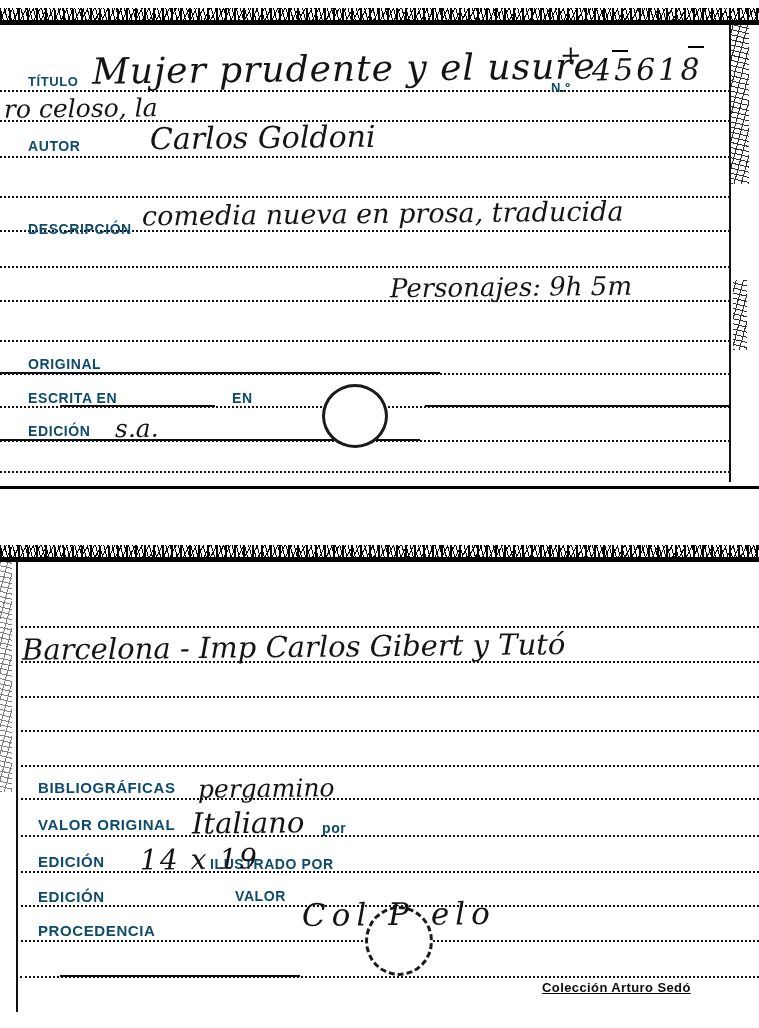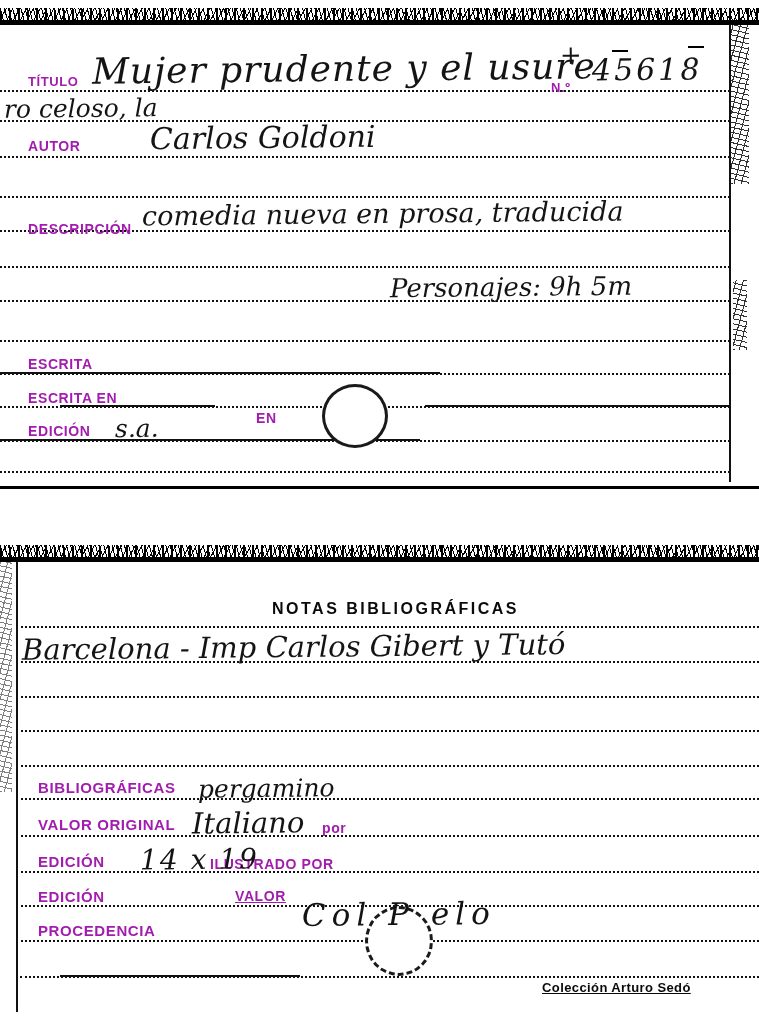--- a/index.html
+++ b/index.html
@@ -24,21 +24,21 @@
       repeating-linear-gradient(-75deg, #000 0 1px, transparent 1px 7px);
     opacity:.8;
   }
   
   .rule{position:absolute; border-bottom:2px dotted #111;}
   .rule-solid{position:absolute; border-bottom:2px solid #111;}
   .rule-heavy{position:absolute; border-bottom:3px solid #000;}
   
   .lbl{
     position:absolute; font-weight:bold; font-size:14px; letter-spacing:.6px;
-    color:#a21caf; white-space:nowrap;
+    color:#0c4a6e; white-space:nowrap;
   }
   .lbl-sm{font-size:13px;}
   
   .hw{
     position:absolute; font-family:"DejaVu Serif", serif; font-style:italic;
     color:#141414; white-space:nowrap; transform:rotate(-.6deg);
   }
   .hole{position:absolute; border-radius:50%; background:#fff;}
   .hole-top{left:322px; top:384px; width:60px; height:58px; border:3px solid #1a1a1a;}
   .hole-bottom{left:365px; top:906px; width:62px; height:64px; border:3px dashed #1a1a1a;}
@@ -76,23 +76,23 @@
   <div class="rule-solid" style="left:60px; top:405px; width:155px;"></div>
   <div class="rule-solid" style="left:425px; top:405px; width:305px;"></div>
   <div class="rule" style="left:0; top:440px; width:730px;"></div>
   <div class="rule-solid" style="left:0; top:439px; width:420px;"></div>
   <div class="rule" style="left:0; top:471px; width:730px;"></div>
   <div class="rule-heavy" style="left:0; top:486px; width:759px;"></div>
 
   <div class="lbl lbl-sm" style="left:28px; top:74px;">TÍTULO</div>
   <div class="lbl" style="left:28px; top:138px;text-align:right;">AUTOR</div>
   <div class="lbl" style="left:28px; top:221px;">DESCRIPCIÓN</div>
-  <div class="lbl" style="left:28px; top:356px;">ESCRITA</div>
+  <div class="lbl" style="left:28px; top:356px;">ORIGINAL</div>
   <div class="lbl" style="left:28px; top:390px;text-align:center;">ESCRITA EN</div>
-  <div class="lbl" style="left:232px; top:410px;margin-left:24px;">EN</div>
+  <div class="lbl" style="left:232px; top:390px;">EN</div>
   <div class="lbl" style="left:28px; top:423px;">EDICIÓN</div>
   <div class="lbl lbl-sm" style="left:551px; top:80px;">N.º</div>
 
   <div class="hw" style="left:92px; top:48px; font-size:36px; letter-spacing:1px;">Mujer prudente y el usure</div>
   <div class="hw" style="left:560px; top:40px; font-size:26px;">+</div>
   <div class="hw" style="left:592px; top:52px; font-size:30px; letter-spacing:3px;">45618</div>
   <div class="mark" style="left:612px; top:50px; width:16px; height:2px;"></div>
   <div class="mark" style="left:688px; top:46px; width:16px; height:2px;"></div>
   <div class="hw" style="left:4px; top:94px; font-size:25px;">ro celoso, la</div>
   <div class="hw" style="left:150px; top:120px; font-size:30px;">Carlos Goldoni</div>
@@ -111,28 +111,27 @@
   <div class="rule" style="left:16px; top:730px; width:743px;"></div>
   <div class="rule" style="left:16px; top:765px; width:743px;"></div>
   <div class="rule" style="left:16px; top:798px; width:743px;"></div>
   <div class="rule" style="left:16px; top:835px; width:743px;"></div>
   <div class="rule" style="left:16px; top:871px; width:743px;"></div>
   <div class="rule" style="left:16px; top:905px; width:743px;"></div>
   <div class="rule" style="left:16px; top:940px; width:743px;"></div>
   <div class="rule" style="left:20px; top:976px; width:739px;"></div>
   <div class="rule-solid" style="left:60px; top:975px; width:240px;"></div>
 
-  <div class="heading" style="left:272px; top:600px;">NOTAS BIBLIOGRÁFICAS</div>
   <div class="lbl" style="left:38px; top:779px; font-size:15px;">BIBLIOGRÁFICAS</div>
   <div class="lbl" style="left:38px; top:816px; font-size:15px;">VALOR ORIGINAL</div>
   <div class="lbl" style="left:322px; top:820px;">por</div>
   <div class="lbl" style="left:38px; top:853px; font-size:15px;">EDICIÓN</div>
   <div class="lbl" style="left:210px; top:856px;">ILUSTRADO POR</div>
   <div class="lbl" style="left:38px; top:888px; font-size:15px;">EDICIÓN</div>
-  <div class="lbl" style="left:235px; top:888px;text-decoration:underline;">VALOR</div>
+  <div class="lbl" style="left:235px; top:888px;">VALOR</div>
   <div class="lbl" style="left:38px; top:922px; font-size:15px;">PROCEDENCIA</div>
   <div class="footer" style="left:542px; top:980px;text-decoration:underline;">Colección Arturo Sedó</div>
 
   <div class="hw" style="left:22px; top:630px; font-size:29px;">Barcelona - Imp Carlos Gibert y Tutó</div>
   <div class="hw" style="left:198px; top:774px; font-size:25px;">pergamino</div>
   <div class="hw" style="left:192px; top:806px; font-size:29px;">Italiano</div>
   <div class="hw" style="left:140px; top:843px; font-size:28px; letter-spacing:2px;">14 x 19</div>
   <div class="hole hole-bottom"></div>
   <div class="hw" style="left:302px; top:896px; font-size:31px; letter-spacing:6px;">Col P elo</div>
 

